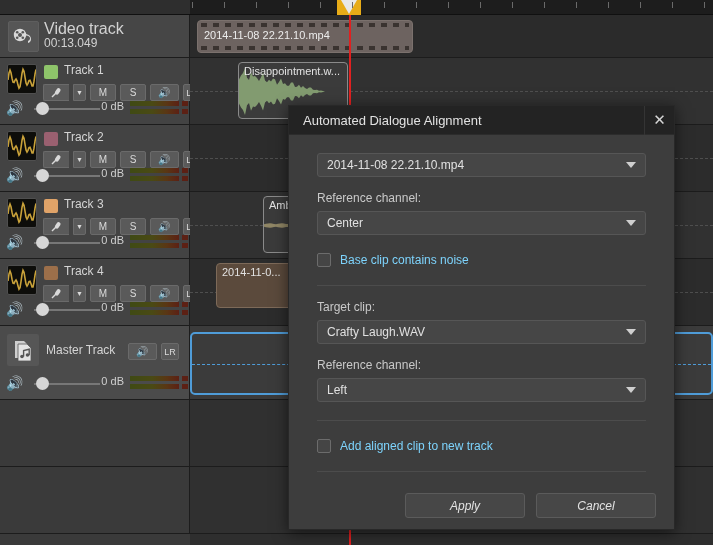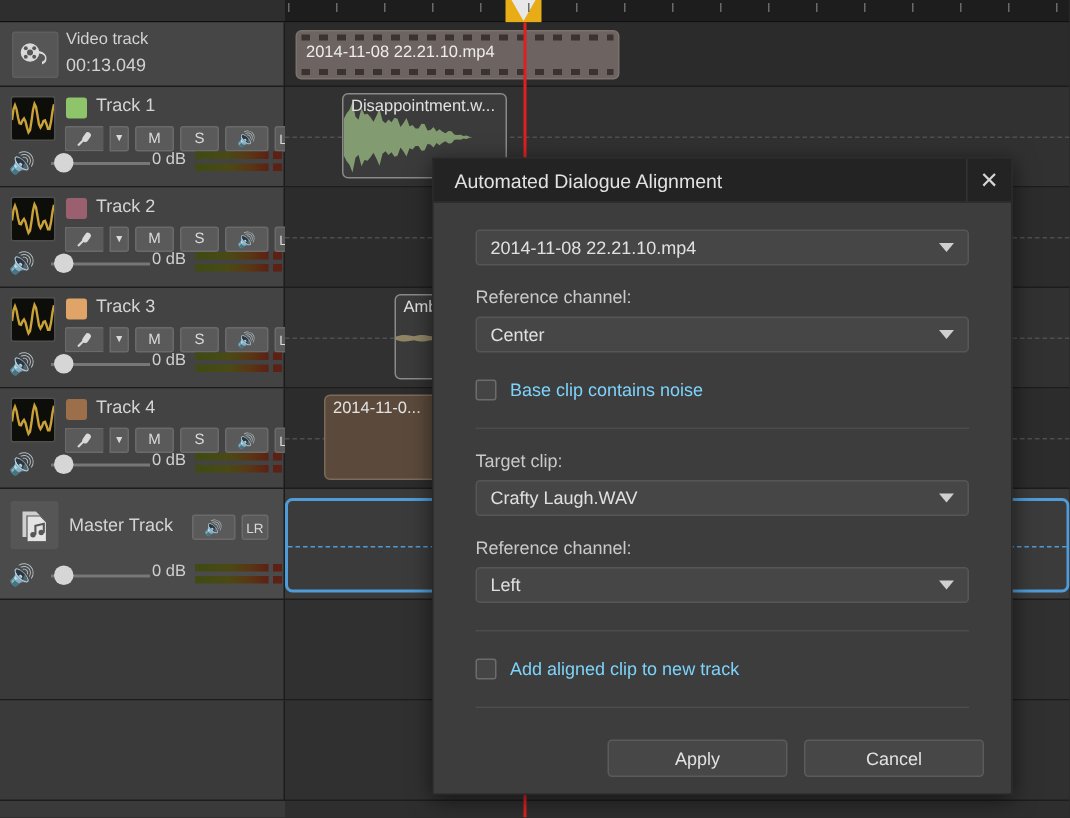--- a/index.html
+++ b/index.html
@@ -52,21 +52,21 @@
   .hdr.audio { height: 67px; }
   .hdr.master { height: 74px; background: #4b4b4b; }
   .hdr.empty { height: 67px; background: #3a3a3a; }
 
   .vid-icon {
     position: absolute; left: 8px; top: 6px; width: 31px; height: 31px;
     background: #565656; border: 1px solid #5e5e5e; border-radius: 2px;
     display: flex; align-items: center; justify-content: center;
     color: #d9d9d9; font-size: 17px; line-height: 1;
   }
-  .vid-title { position: absolute; left: 44px; top: 5px; font-size: 11px; color: #d2d2d2; }
+  .vid-title { position: absolute; left: 44px; top: 5px; font-size: 16px; color: #d2d2d2; }
   .vid-time  { position: absolute; left: 44px; top: 21px; font-size: 12px; color: #d2d2d2; }
 
   .wave-thumb {
     position: absolute; left: 7px; top: 6px; width: 30px; height: 30px;
     background: #0d0d0a; border: 1px solid #4f4f4f; border-radius: 2px;
     overflow: hidden;
   }
   .mt-icon {
     position: absolute; left: 7px; top: 8px; width: 32px; height: 32px;
     background: #565656; border-radius: 2px;
@@ -177,21 +177,21 @@
   .chkrow { display: flex; align-items: center; margin-top: 18px; }
   .chkbox {
     width: 14px; height: 14px; border: 1px solid #6c6c6c; border-radius: 2px;
     background: #454545; margin-right: 9px; flex: none;
   }
   .chklabel { font-size: 12px; color: #7dd3fc; }
   .divider { height: 1px; background: #4c4c4c; margin: 18px 0 0 0; }
   .dlg-footer {
     position: absolute; left: 0; right: 0; bottom: 0; height: 47px;
     display: flex; align-items: center; justify-content: flex-end;
-    padding-right: 18px; gap: 11px;
+    padding-right: 18px; gap: 11px; font-style: italic;
   }
   .dbtn {
     width: 120px; height: 25px; background: #474747; border: 1px solid #5b5b5b;
     border-radius: 3px; color: #e2e2e2; font-size: 12px;
     display: flex; align-items: center; justify-content: center;
   }
 </style>
 </head>
 <body>
 
@@ -450,42 +450,42 @@
       <div class="clip vclip" id="video-clip" style="left: 7px; width: 216px;">
         <div class="sprockets" style="top:2px"></div>
         <div class="sprockets" style="bottom:2px"></div>
         <div class="label2">2014-11-08 22.21.10.mp4</div>
       </div>
     </div>
 
     <div id="audio-lanes">
         <div class="lane audio">
           <div class="centerline"></div>
-          <div class="clip aclip" style="left:38px;top:4px;width:110px;height:57px">
+          <div class="clip aclip" style="left:48px;top:4px;width:110px;height:57px">
             <svg width="110" height="57" style="position:absolute;left:0;top:0">
               <polygon points="0,16.6 2,12.6 4,10.1 6,5.0 8,14.8 10,16.9 12,9.2 14,13.4 16,12.9 18,15.1 20,18.1 22,14.2 24,9.5 26,17.5 28,19.2 30,16.7 32,18.5 34,15.5 36,16.2 38,21.7 40,19.0 42,15.6 44,21.1 46,20.3 48,22.7 50,22.7 52,19.5 54,19.6 56,24.0 58,23.7 60,21.7 62,24.7 64,23.1 66,24.9 68,25.9 70,24.4 72,24.5 74,26.8 76,27.0 78,26.8 80,27.7 82,27.4 84,28.1 86,28.5 88,28.5 90,28.5 92,28.5 94,28.5 96,28.5 98,28.5 100,28.5 102,28.5 104,28.5 106,28.5 108,28.5 110,28.5 110,28.5 108,28.5 106,28.5 104,28.5 102,28.5 100,28.5 98,28.5 96,28.5 94,28.5 92,28.5 90,28.5 88,28.5 86,28.5 84,28.9 82,29.6 80,29.3 78,30.2 76,30.0 74,30.2 72,32.5 70,32.6 68,31.1 66,32.1 64,33.9 62,32.3 60,35.3 58,33.3 56,33.0 54,37.4 52,37.5 50,34.3 48,34.3 46,36.7 44,35.9 42,41.4 40,38.0 38,35.3 36,40.8 34,41.5 32,38.5 30,40.3 28,37.8 26,39.5 24,47.5 22,42.8 20,38.9 18,41.9 16,44.1 14,43.6 12,47.8 10,40.1 8,42.2 6,52.0 4,46.9 2,44.4 0,40.4 " fill="#8fad7a" opacity="0.85"></polygon>
             </svg>
             <div class="clip-label">Disappointment.w...</div>
           </div>
         </div>
         <div class="lane audio alt">
           <div class="centerline"></div>
         </div>
         <div class="lane audio">
           <div class="centerline"></div>
           <div class="clip aclip" style="left:73px;top:4px;width:52px;height:57px">
             <svg width="52" height="57" style="position:absolute;left:0;top:0">
               <polygon points="0,27.3 2,26.8 4,26.4 6,26.3 8,26.5 10,26.9 12,27.2 14,26.7 16,26.4 18,26.3 20,26.5 22,27.0 24,27.1 26,26.6 28,26.3 30,26.3 32,26.6 34,27.1 36,27.0 38,26.5 40,26.3 42,26.4 44,26.7 46,27.2 48,26.9 50,26.5 52,26.3 52,30.7 50,30.5 48,30.1 46,29.8 44,30.3 42,30.6 40,30.7 38,30.5 36,30.0 34,29.9 32,30.4 30,30.7 28,30.7 26,30.4 24,29.9 22,30.0 20,30.5 18,30.7 16,30.6 14,30.3 12,29.8 10,30.1 8,30.5 6,30.7 4,30.6 2,30.2 0,29.7 " fill="#9a8f6a" opacity="0.9"></polygon>
             </svg>
             <div class="clip-label">Ambi</div>
           </div>
         </div>
         <div class="lane audio alt">
           <div class="centerline"></div>
-          <div class="clip aclip brown" style="left:26px;top:4px;width:100px;height:57px">
+          <div class="clip aclip brown" style="left:26px;top:4px;width:100px;height:45px">
             <div class="clip-label">2014-11-0...</div>
           </div>
         </div>
       </div>
 
     <div class="lane master">
       <div class="masterclip">
         <div class="centerline"></div>
       </div>
     </div>

